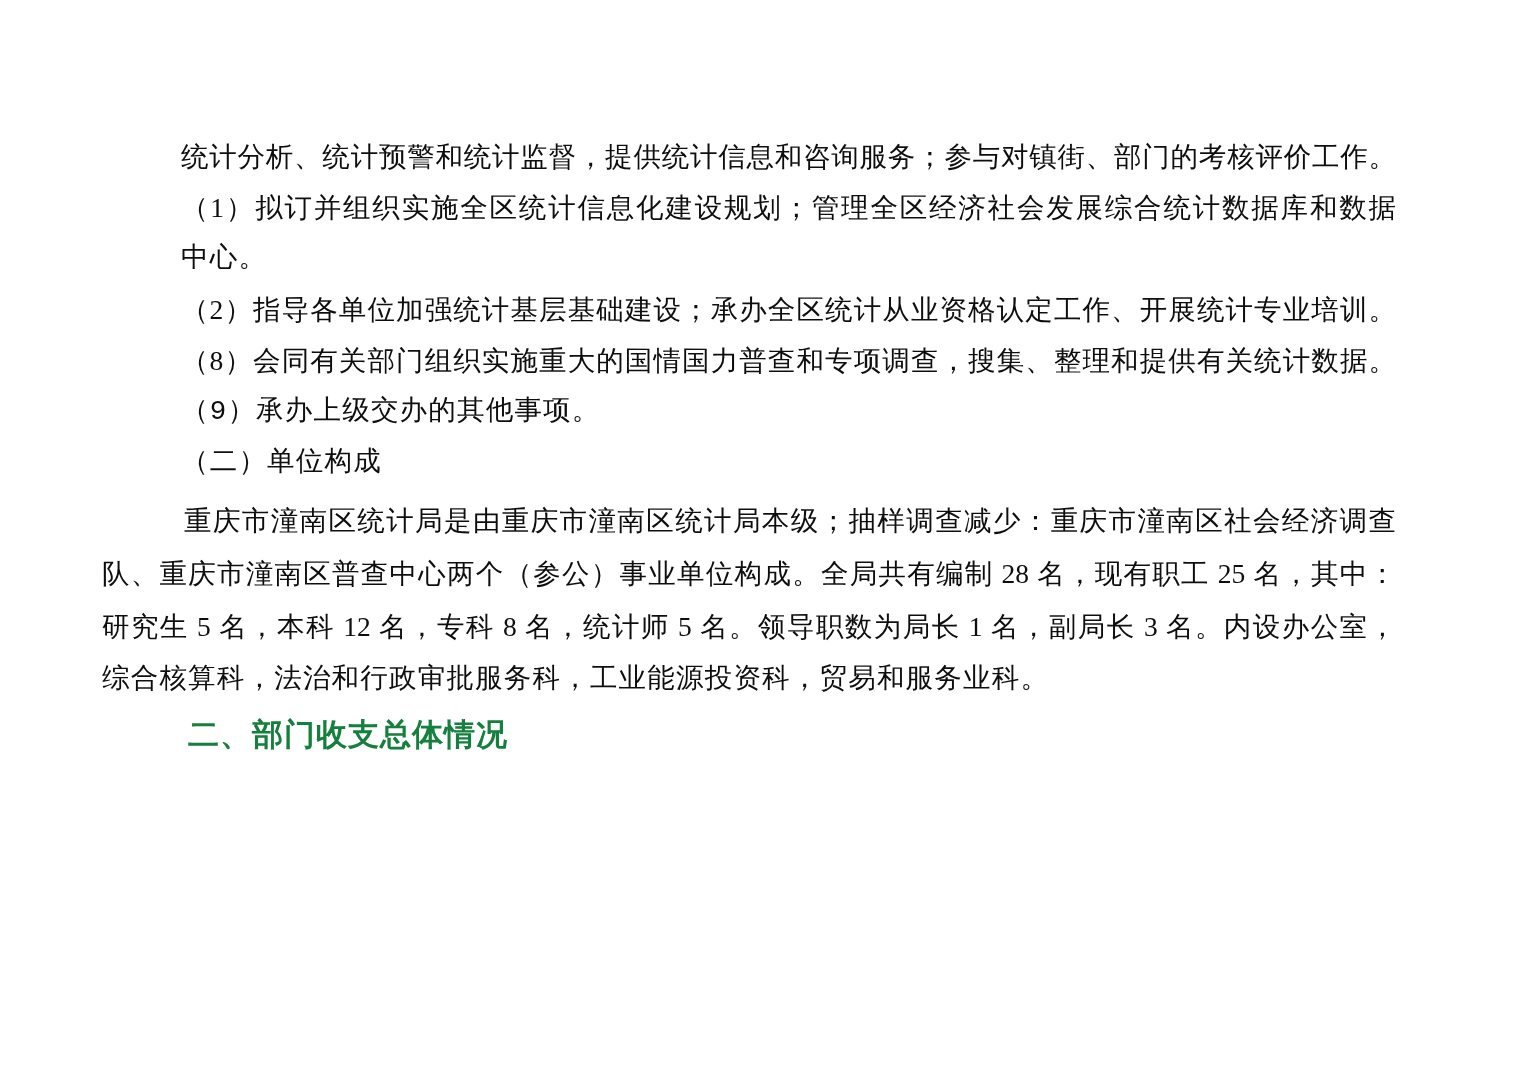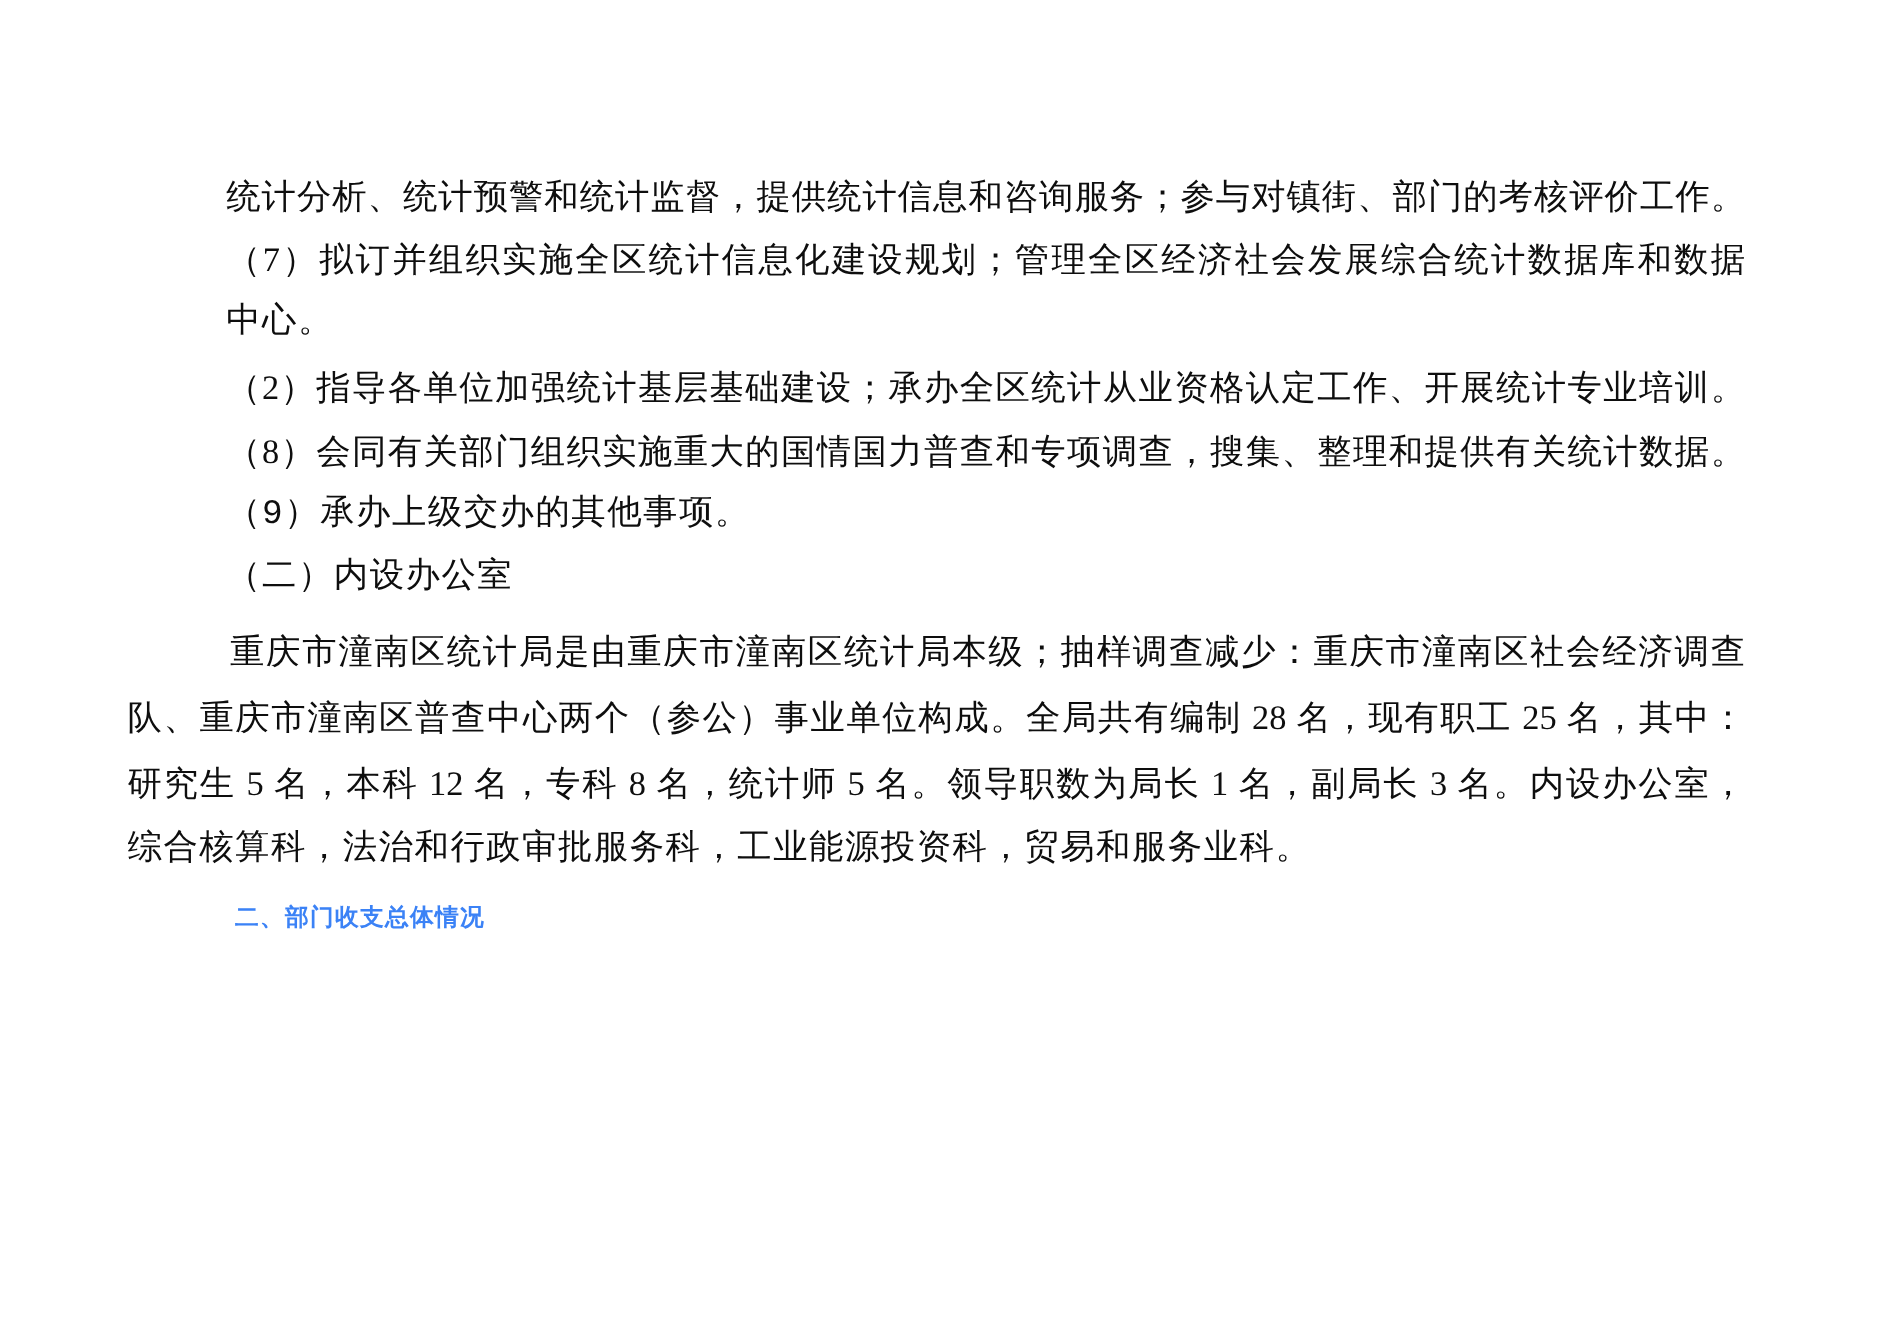--- a/index.html
+++ b/index.html
@@ -47,23 +47,23 @@
   }
   .para.body .line.first { text-indent: 82px; }
 
   
   .para.heading .line {
     padding-left: 86px;
     height: 57px;
     line-height: 57px;
     font-family: "Liberation Sans", sans-serif;
     font-weight: bold;
-    font-size: 19px;
+    font-size: 31px;
     letter-spacing: 1px;
-    color: #3b82f6;
+    color: #15803d;
   }
 
   
   .para.item + .para.body { margin-top: 6px; }
   .para.heading + .para.body { margin-top: 4px; }
 
   .page-number {
     position: absolute;
     left: 0;
     right: 0;
@@ -77,34 +77,34 @@
 </style>
 </head>
 <body>
 
 <div class="page">
   <div class="doc">
       <div class="para item-continuation">
         <div class="line full">统计分析、统计预警和统计监督，提供统计信息和咨询服务；参与对镇街、部门的考核评价工作。</div>
       </div>
       <div class="para item">
-        <div class="line full">（7）拟订并组织实施全区统计信息化建设规划；管理全区经济社会发展综合统计数据库和数据</div>
+        <div class="line full">（1）拟订并组织实施全区统计信息化建设规划；管理全区经济社会发展综合统计数据库和数据</div>
         <div class="line short">中心。</div>
       </div>
       <div class="para item">
         <div class="line full">（2）指导各单位加强统计基层基础建设；承办全区统计从业资格认定工作、开展统计专业培训。</div>
       </div>
       <div class="para item">
         <div class="line full">（8）会同有关部门组织实施重大的国情国力普查和专项调查，搜集、整理和提供有关统计数据。</div>
       </div>
       <div class="para item">
         <div class="line short">（9）承办上级交办的其他事项。</div>
       </div>
       <div class="para item">
-        <div class="line short">（二）内设办公室</div>
+        <div class="line short">（二）单位构成</div>
       </div>
       <div class="para body">
         <div class="line full first">重庆市潼南区统计局是由重庆市潼南区统计局本级；抽样调查减少：重庆市潼南区社会经济调查</div>
         <div class="line full">队、重庆市潼南区普查中心两个（参公）事业单位构成。全局共有编制 28 名，现有职工 25 名，其中：</div>
         <div class="line full">研究生 5 名，本科 12 名，专科 8 名，统计师 5 名。领导职数为局长 1 名，副局长 3 名。内设办公室，</div>
         <div class="line short">综合核算科，法治和行政审批服务科，工业能源投资科，贸易和服务业科。</div>
       </div>
       <div class="para heading">
         <div class="line short">二、部门收支总体情况</div>
       </div>

